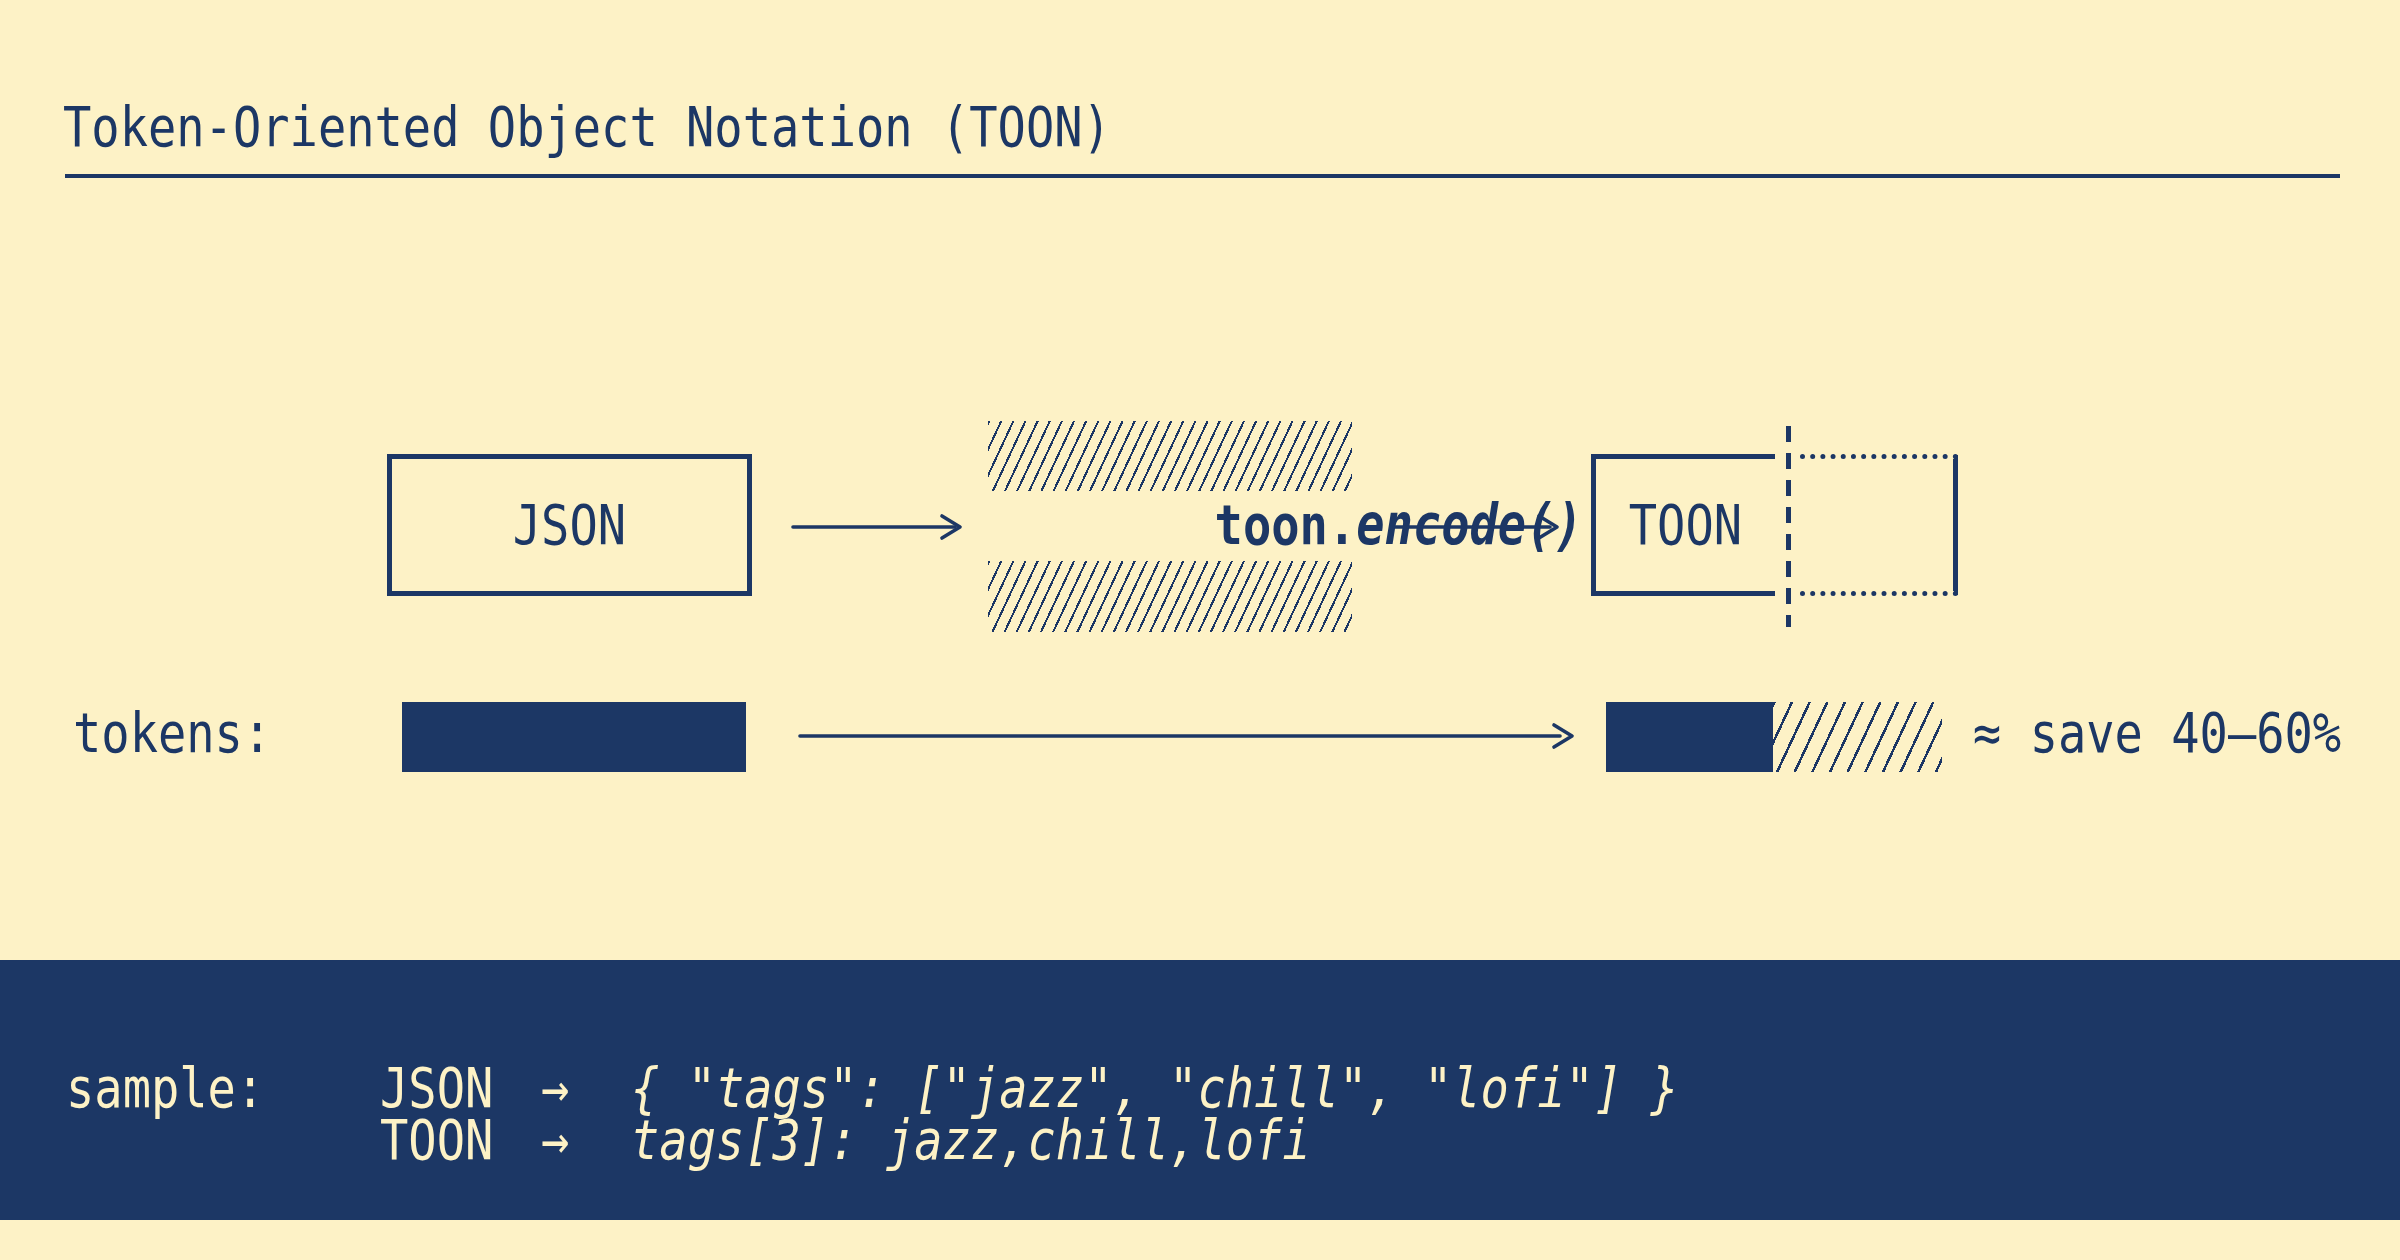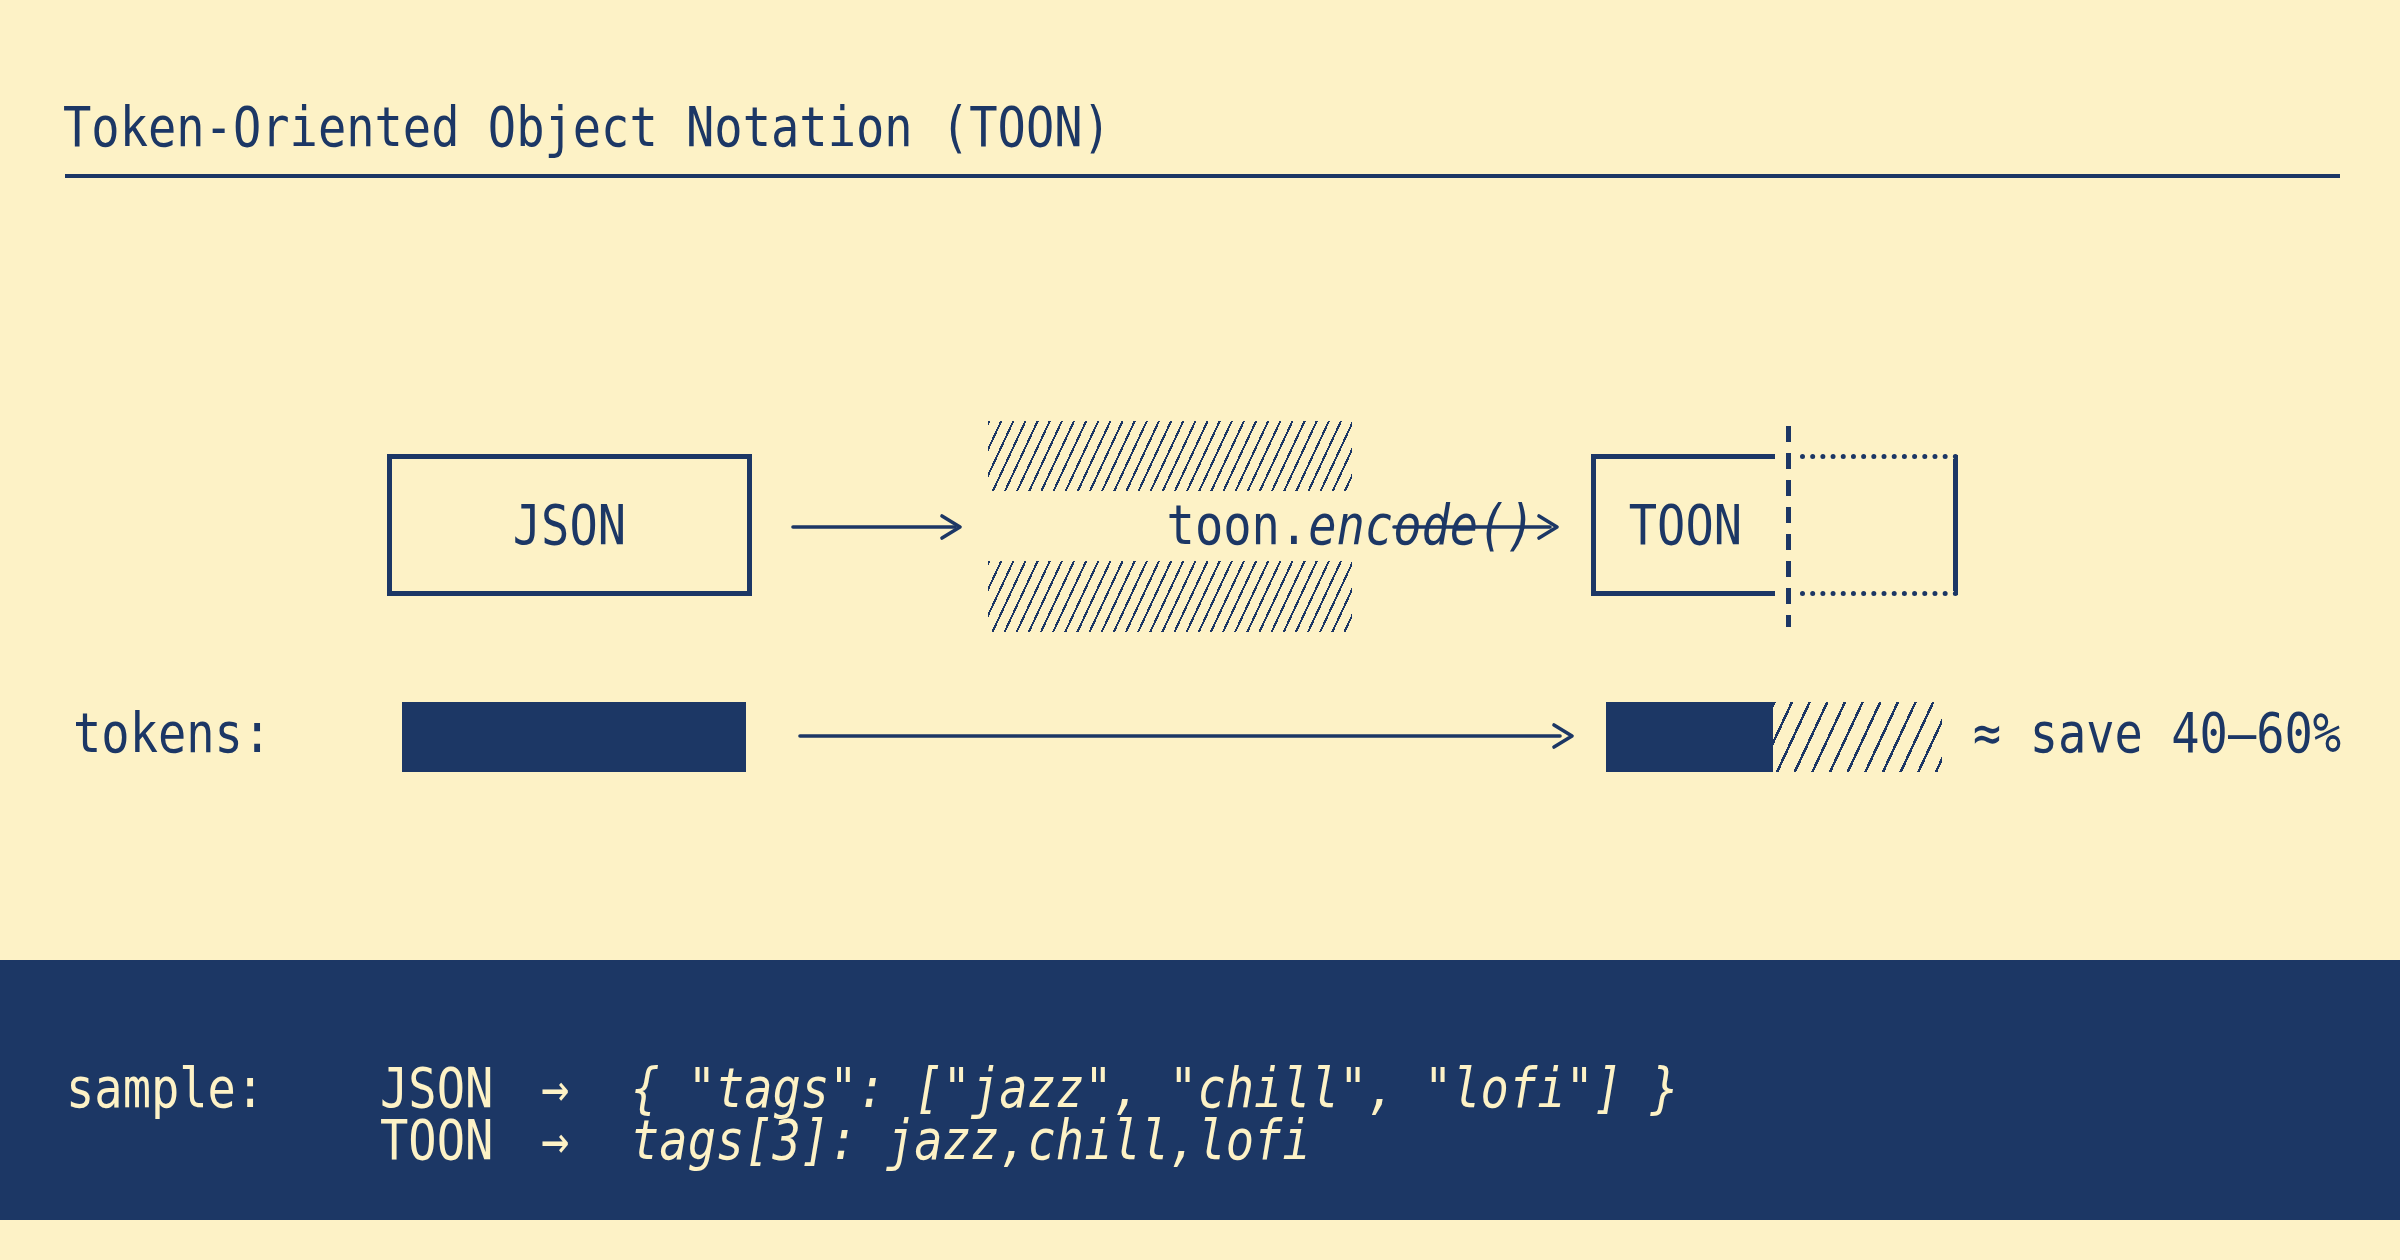--- a/index.html
+++ b/index.html
@@ -68,21 +68,21 @@
     <div class="box" style="left:387px;top:454px;width:365px;height:142px;">
       <span class="center-label">JSON</span>
     </div>
 
     <svg class="arrow-svg" style="left:789px;top:497px;" width="180" height="60" viewBox="0 0 180 60">
       <line x1="4" y1="30" x2="166" y2="30" stroke="currentColor" stroke-width="3.6" stroke-linecap="round"></line>
       <polyline points="153,19 171,30 153,41" fill="none" stroke="currentColor" stroke-width="3.6" stroke-linecap="round" stroke-linejoin="round"></polyline>
     </svg>
 
     <div class="hatch-dense" style="left:988px;top:421px;width:364px;height:70px;"></div>
-    <div style="position:absolute;left:940px;top:497px;width:364px;height:56px;display:flex;align-items:center;">
+    <div style="position:absolute;left:988px;top:497px;width:364px;height:56px;display:flex;align-items:center;font-weight:bold;">
       <span class="center-label" style="transform-origin:0 50%;">
         <span>toon.</span><span class="it">encode()</span>
       </span>
     </div>
     <div class="hatch-dense" style="left:988px;top:561px;width:364px;height:71px;"></div>
 
     <svg class="arrow-svg" style="left:1390px;top:497px;" width="172" height="60" viewBox="0 0 172 60">
       <line x1="4" y1="30" x2="160" y2="30" stroke="currentColor" stroke-width="3.6" stroke-linecap="round"></line>
       <polyline points="149,19 167,30 149,41" fill="none" stroke="currentColor" stroke-width="3.6" stroke-linecap="round" stroke-linejoin="round"></polyline>
     </svg>

